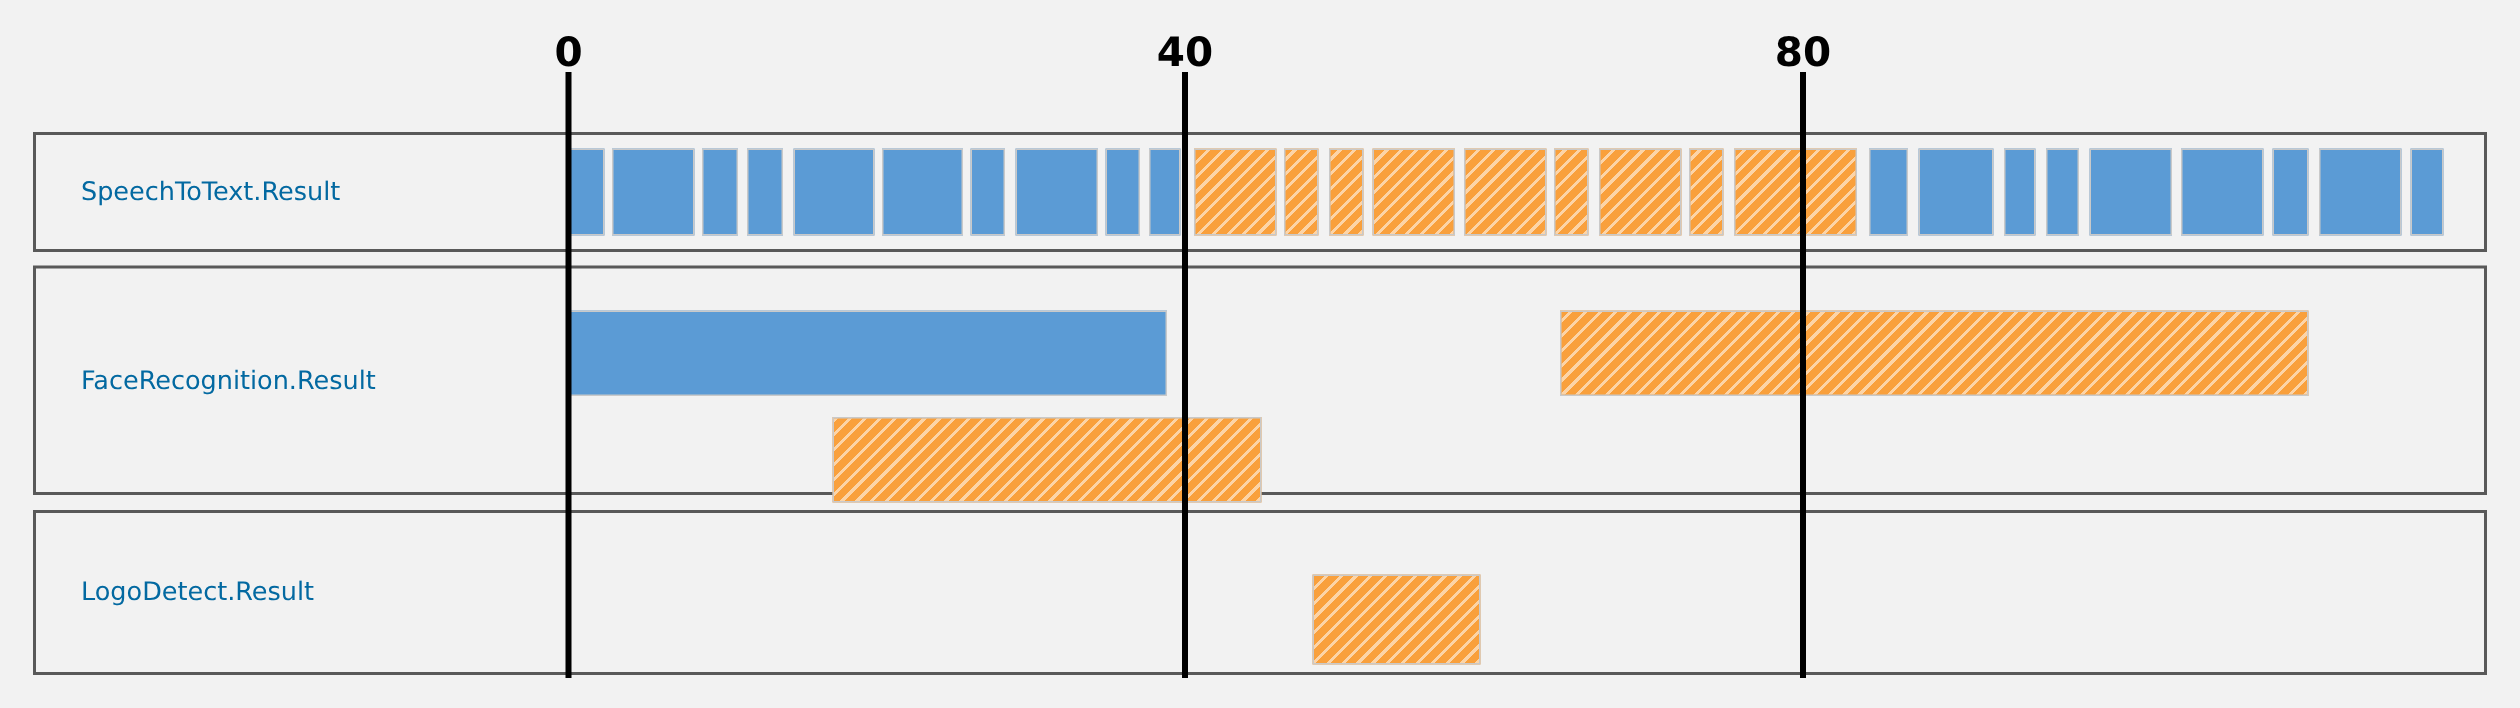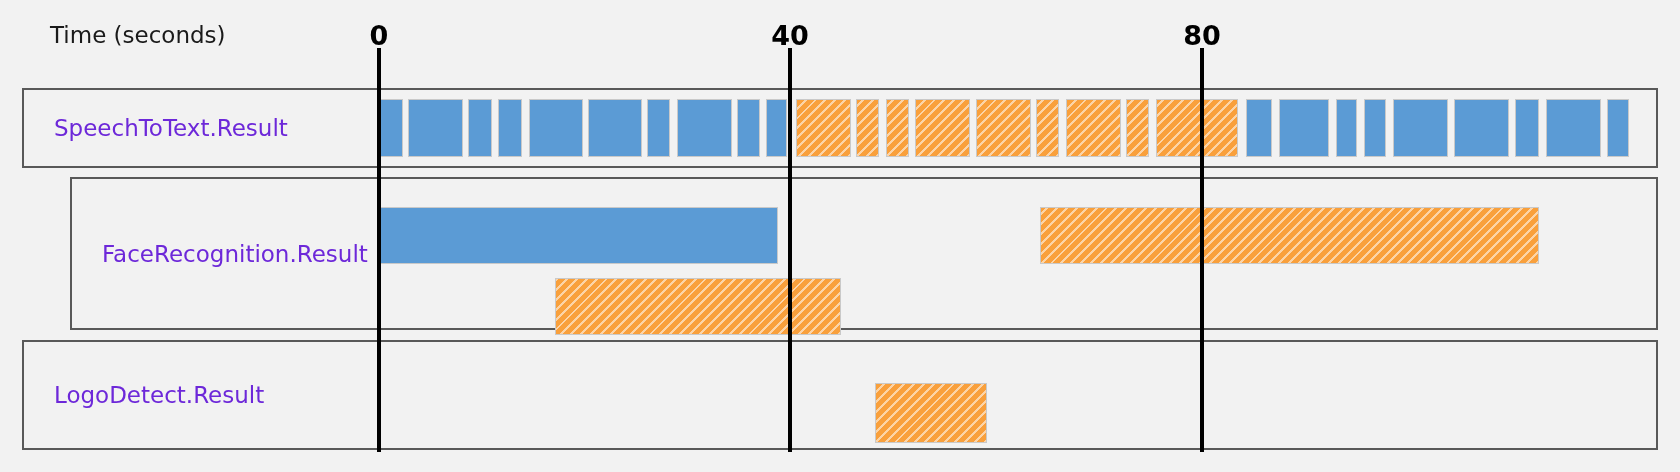--- a/index.html
+++ b/index.html
@@ -51,22 +51,22 @@
     position: absolute;
     left: 22px;
     right: 22px;
     border: 2px solid #595959;
     background: #f2f2f2;
     box-sizing: border-box;
   }
   .track-label {
     position: absolute;
     left: 30px;
-    font-size: 23px;
-    color: #6d28d9;
+    font-size: 17px;
+    color: #0369a1;
     white-space: nowrap;
     top: 50%;
     transform: translateY(-50%);
     z-index: 5;
   }
 
   
   .bar {
     position: absolute;
     box-sizing: border-box;
@@ -85,37 +85,36 @@
       rgba(0,0,0,0) 2px,
       rgba(0,0,0,0) 7px
     );
   }
 </style>
 </head>
 <body>
 
 <div id="stage">
 
-  <div class="axis-title">Time (seconds)</div>
 
   <div id="ticks">
       <div class="tick-label" style="left: 379px;">0</div>
       <div class="tick-label" style="left: 790px;">40</div>
       <div class="tick-label" style="left: 1202px;">80</div>
     </div>
   <div id="gridlines">
       <div class="gridline" style="left: 379px; top: 48px; height: 404px; background: rgb(0, 0, 0);"></div>
       <div class="gridline" style="left: 790px; top: 48px; height: 404px; background: rgb(0, 0, 0);"></div>
       <div class="gridline" style="left: 1202px; top: 48px; height: 404px; background: rgb(0, 0, 0);"></div>
     </div>
   <div id="tracks">
       <div class="track" style="top: 88px; height: 80px; border-color: rgb(89, 89, 89);">
         <div class="track-label">SpeechToText.Result</div>
       </div>
-      <div class="track" style="top: 177px; height: 153px; border-color: rgb(89, 89, 89); margin-left: 48px;">
+      <div class="track" style="top: 177px; height: 153px; border-color: rgb(89, 89, 89);">
         <div class="track-label">FaceRecognition.Result</div>
       </div>
       <div class="track" style="top: 340px; height: 110px; border-color: rgb(89, 89, 89); text-align: right;">
         <div class="track-label">LogoDetect.Result</div>
       </div>
     </div>
 
 <div class="bar blue" style="left: 379px; width: 24px; top: 99px; height: 58px;"></div>
     <div class="bar blue" style="left: 408px; width: 55px; top: 99px; height: 58px;"></div>
     <div class="bar blue" style="left: 468px; width: 24px; top: 99px; height: 58px;"></div>

